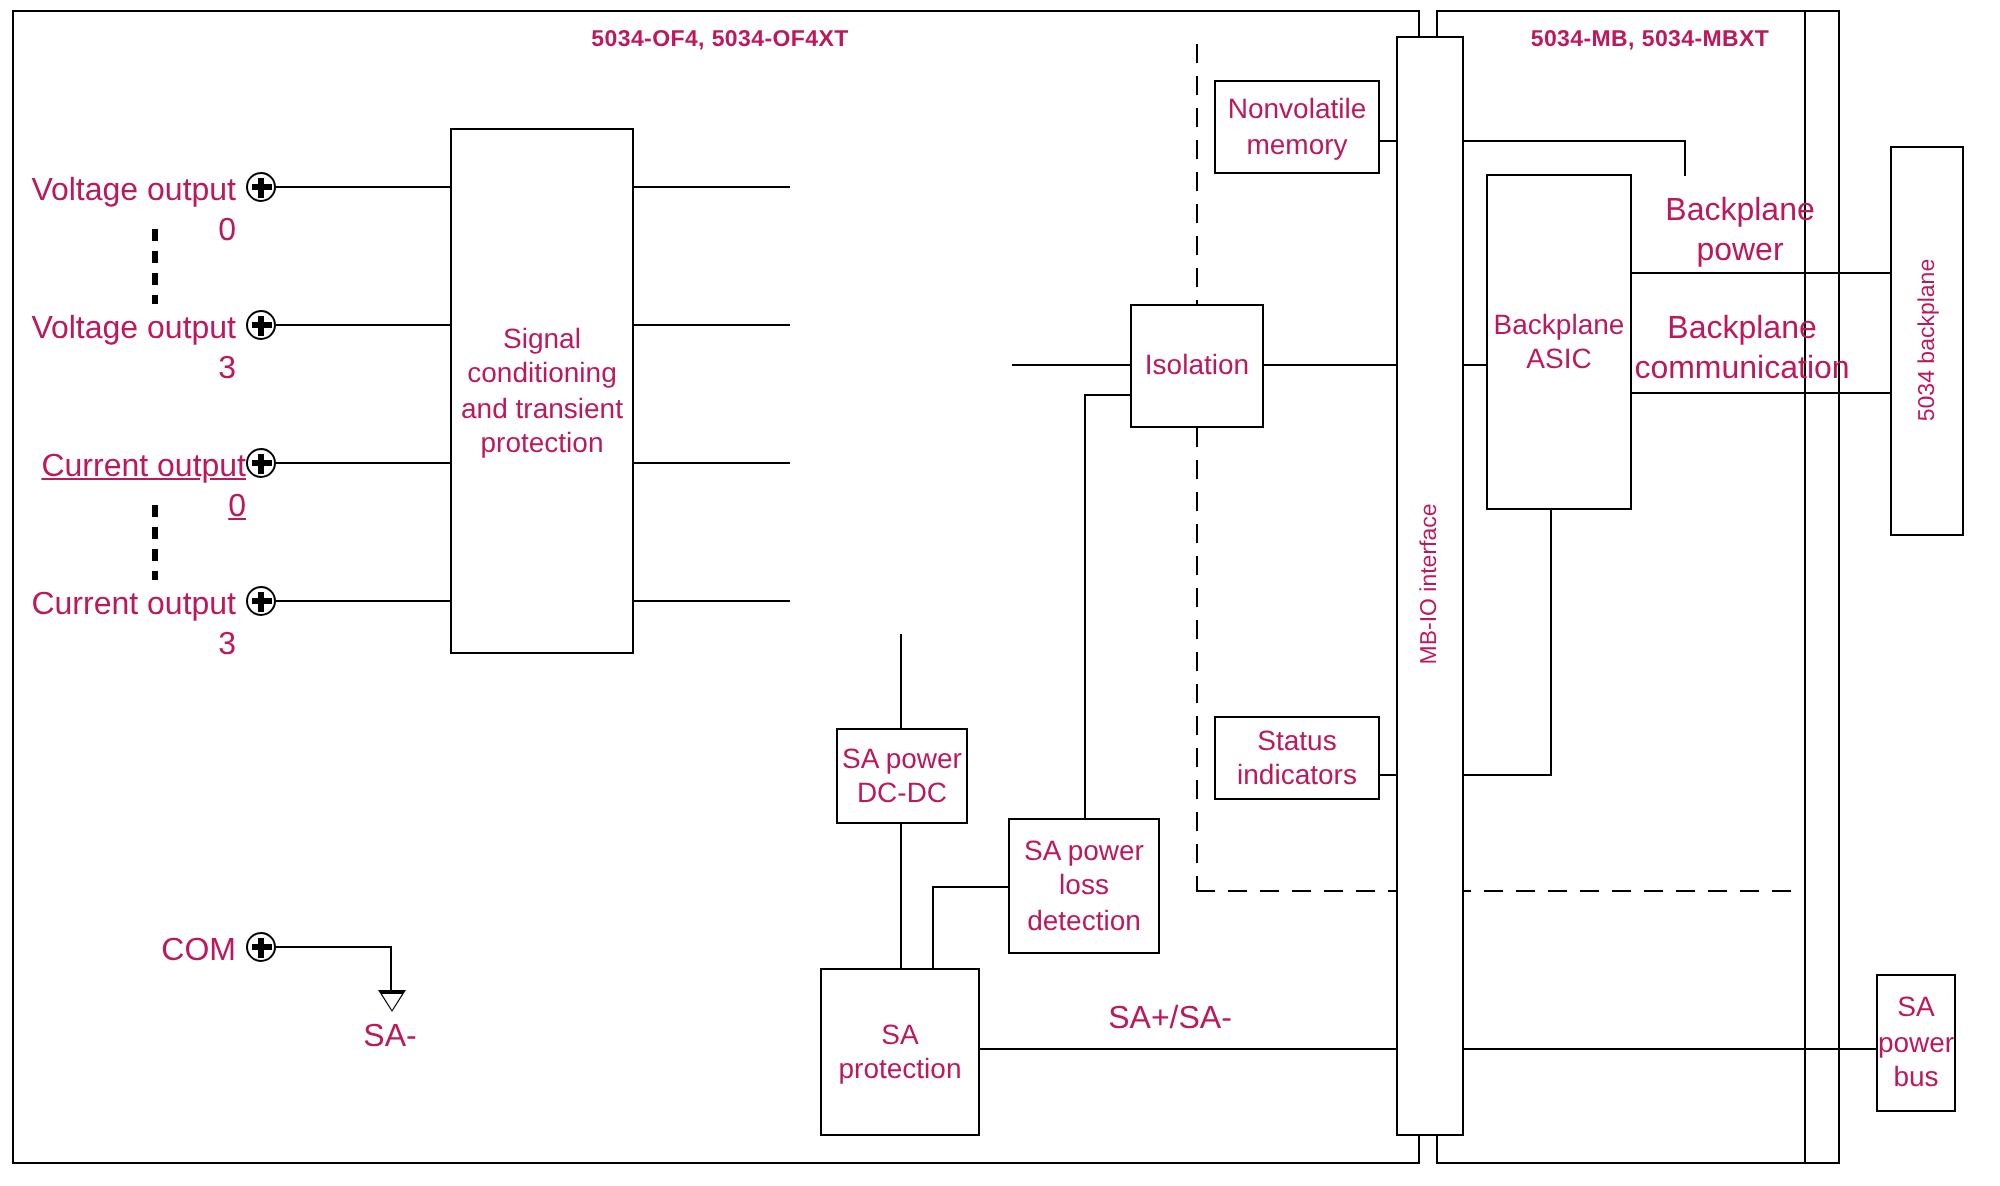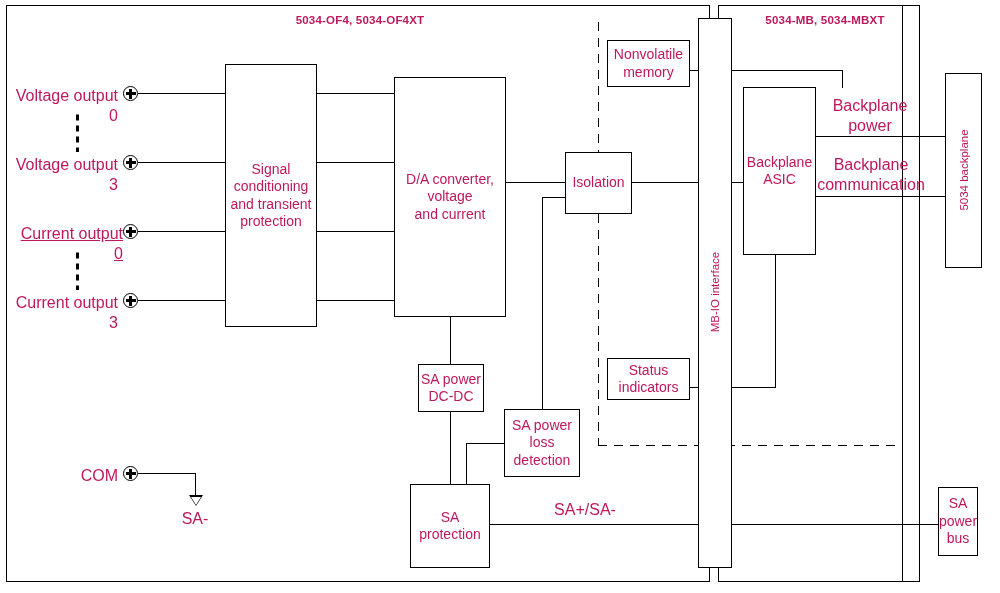--- a/index.html
+++ b/index.html
@@ -158,23 +158,20 @@
   <div class="box" style="left:225px;top:64px;width:92px;height:263px;">Signal
 conditioning
 and transient
 protection</div>
 
   <div class="line hline" style="left:317px;top:93px;width:78px;"></div>
   <div class="line hline" style="left:317px;top:162px;width:78px;"></div>
   <div class="line hline" style="left:317px;top:231px;width:78px;"></div>
   <div class="line hline" style="left:317px;top:300px;width:78px;"></div>
 
-  <div class="box" style="left:394px;top:77px;width:112px;height:240px;">D/A converter,
-voltage
-and current</div>
 
   <div class="line hline" style="left:506px;top:182px;width:60px;"></div>
 
   <div class="line vline" style="left:450px;top:317px;height:47px;"></div>
 
   <div class="box" style="left:565px;top:152px;width:67px;height:62px;">Isolation</div>
 
   <div class="line hline" style="left:632px;top:182px;width:67px;"></div>
 
   <div class="line vline" style="left:542px;top:197px;height:246px;"></div>

